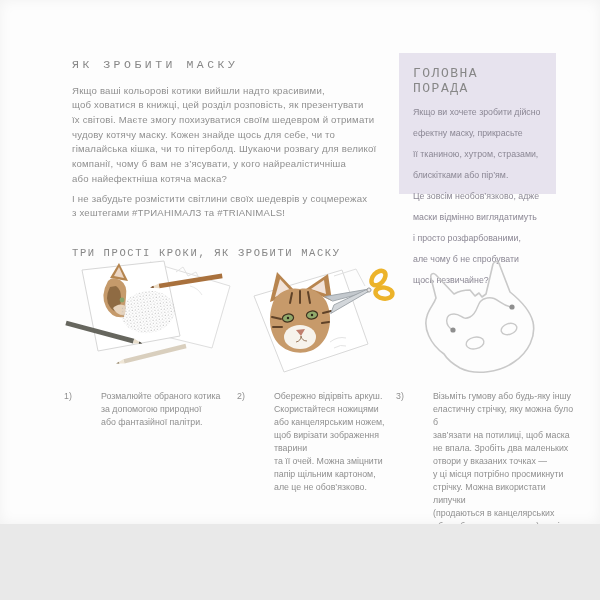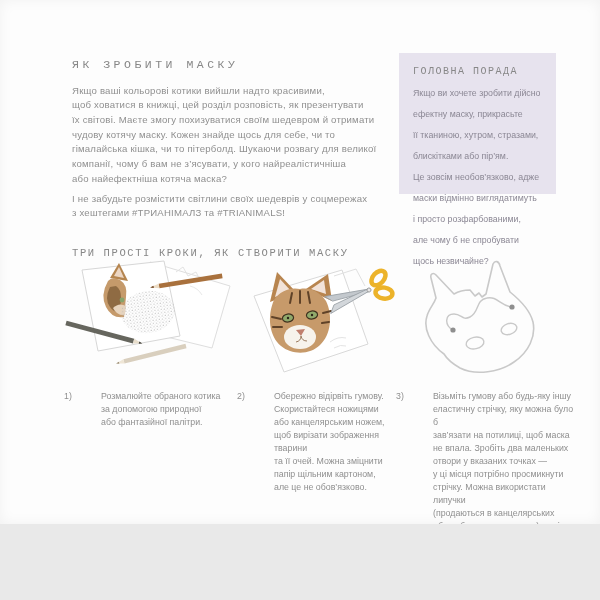--- a/index.html
+++ b/index.html
@@ -19,21 +19,21 @@
     font-size:9.6px; line-height:14.7px; color:#8f8f8f;
     white-space:pre-line; letter-spacing:0.2px;
   }
   .intro-p1 { top:74px; }
   .intro-p2 { top:182px; }
 
   .tip-box {
     position:absolute; left:399px; top:53px; width:157px; height:141px;
     box-sizing:border-box; padding:13px 13px 0 14px;
   }
-  .tip-title { font-size:10px; letter-spacing:1.5px; margin-bottom:6px; }
+  .tip-title { font-size:13px; letter-spacing:1.5px; margin-bottom:6px; }
   .tip-text {
     font-size:8.8px; line-height:21px; color:#8b8794; white-space:pre-line;
   }
 
   .steps-title { position:absolute; left:72px; top:238px; font-size:10.5px; letter-spacing:1.6px; }
 
   .illus { position:absolute; }
   .illus-1 { left:58px;  top:256px; }
   .illus-2 { left:238px; top:260px; }
   .illus-3 { left:396px; top:250px; }
@@ -72,21 +72,21 @@
 ефектну маску, прикрасьте
 її тканиною, хутром, стразами,
 блискітками або пір’ям.
 Це зовсім необов’язково, адже
 маски відмінно виглядатимуть
 і просто розфарбованими,
 але чому б не спробувати
 щось незвичайне?</div>
   </aside>
 
-  <h2 class="steps-title mono-head">ТРИ ПРОСТІ КРОКИ, ЯК СТВОРИТИ МАСКУ</h2>
+  <h2 class="steps-title mono-head">ТРИ ПРОСТІ КРОКИ, ЯК ЗРОБИТИ МАСКУ</h2>
 
   <svg class="illus illus-1" width="180" height="120" viewBox="0 0 180 120">
     <defs>
       <pattern id="stipple" width="3.2" height="3.2" patternUnits="userSpaceOnUse">
         <circle cx="1" cy="1" r="0.65" fill="#bcbcbc"></circle>
         <circle cx="2.4" cy="2.4" r="0.5" fill="#cfcfcf"></circle>
       </pattern>
     </defs>
 
     <polygon points="92,6 172,30 154,92 72,72" fill="#ffffff" stroke="#dedede" stroke-width="1"></polygon>
@@ -202,21 +202,21 @@
   </svg>
 
   <div class="caption cap-1">
     <span class="num">1)</span>
     <span class="txt">Розмалюйте обраного котика
 за допомогою природної
 або фантазійної палітри.</span>
   </div>
   <div class="caption cap-2">
     <span class="num">2)</span>
-    <span class="txt">Обережно відірвіть гумову.
+    <span class="txt">Обережно відірвіть аркуш.
 Скористайтеся ножицями
 або канцелярським ножем,
 щоб вирізати зображення тварини
 та її очей. Можна зміцнити
 папір щільним картоном,
 але це не обов’язково.</span>
   </div>
   <div class="caption cap-3">
     <span class="num">3)</span>
     <span class="txt">Візьміть гумову або будь-яку іншу

